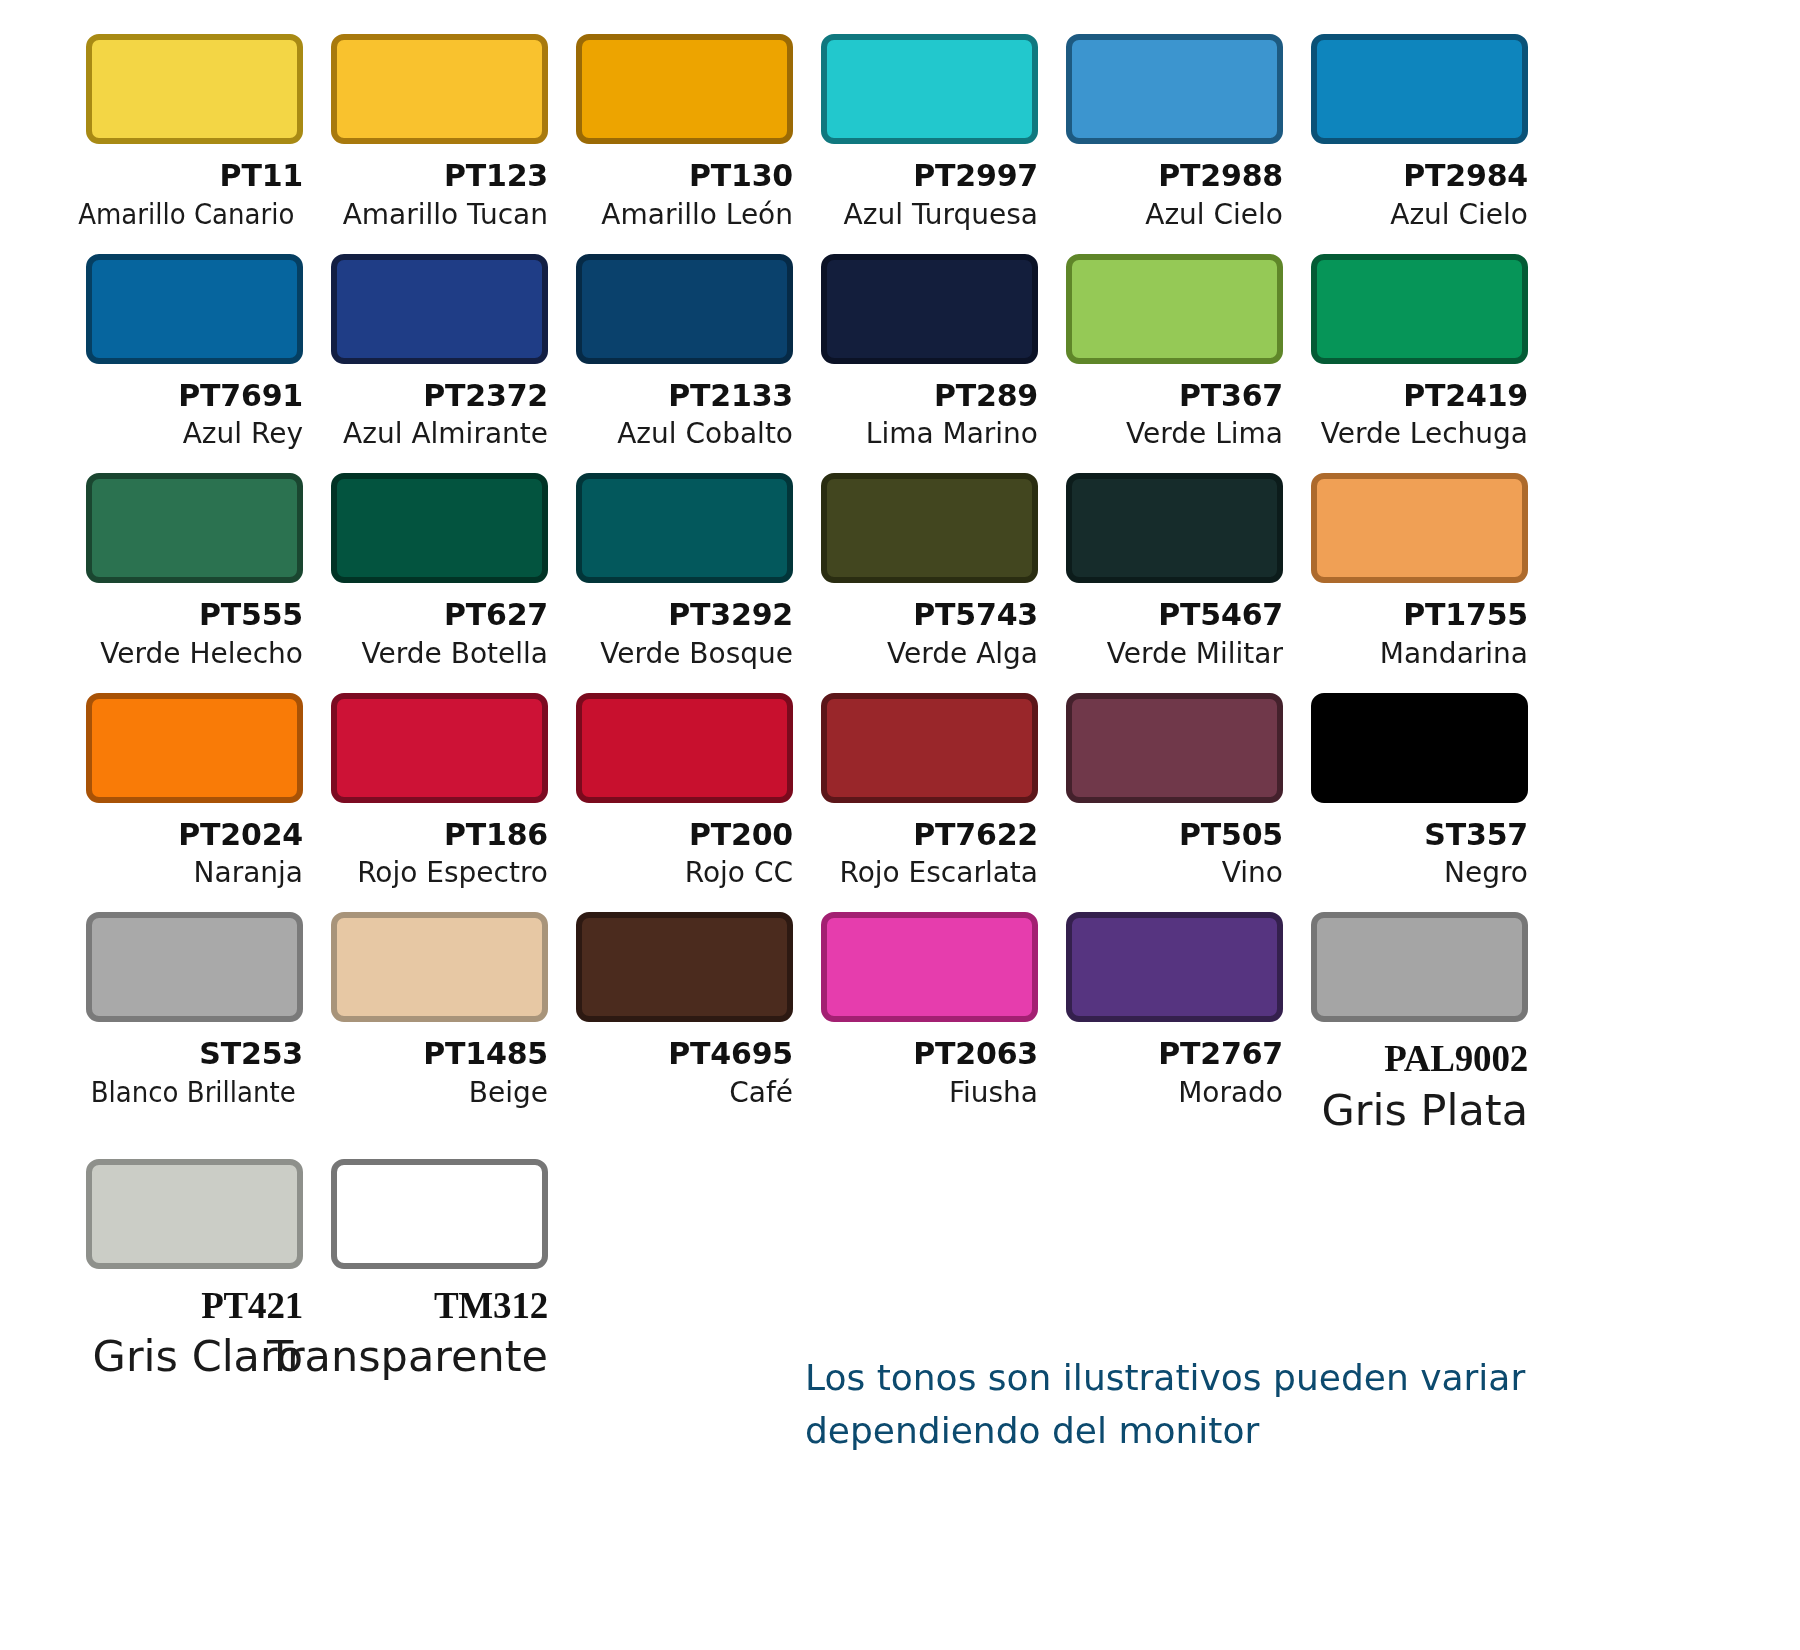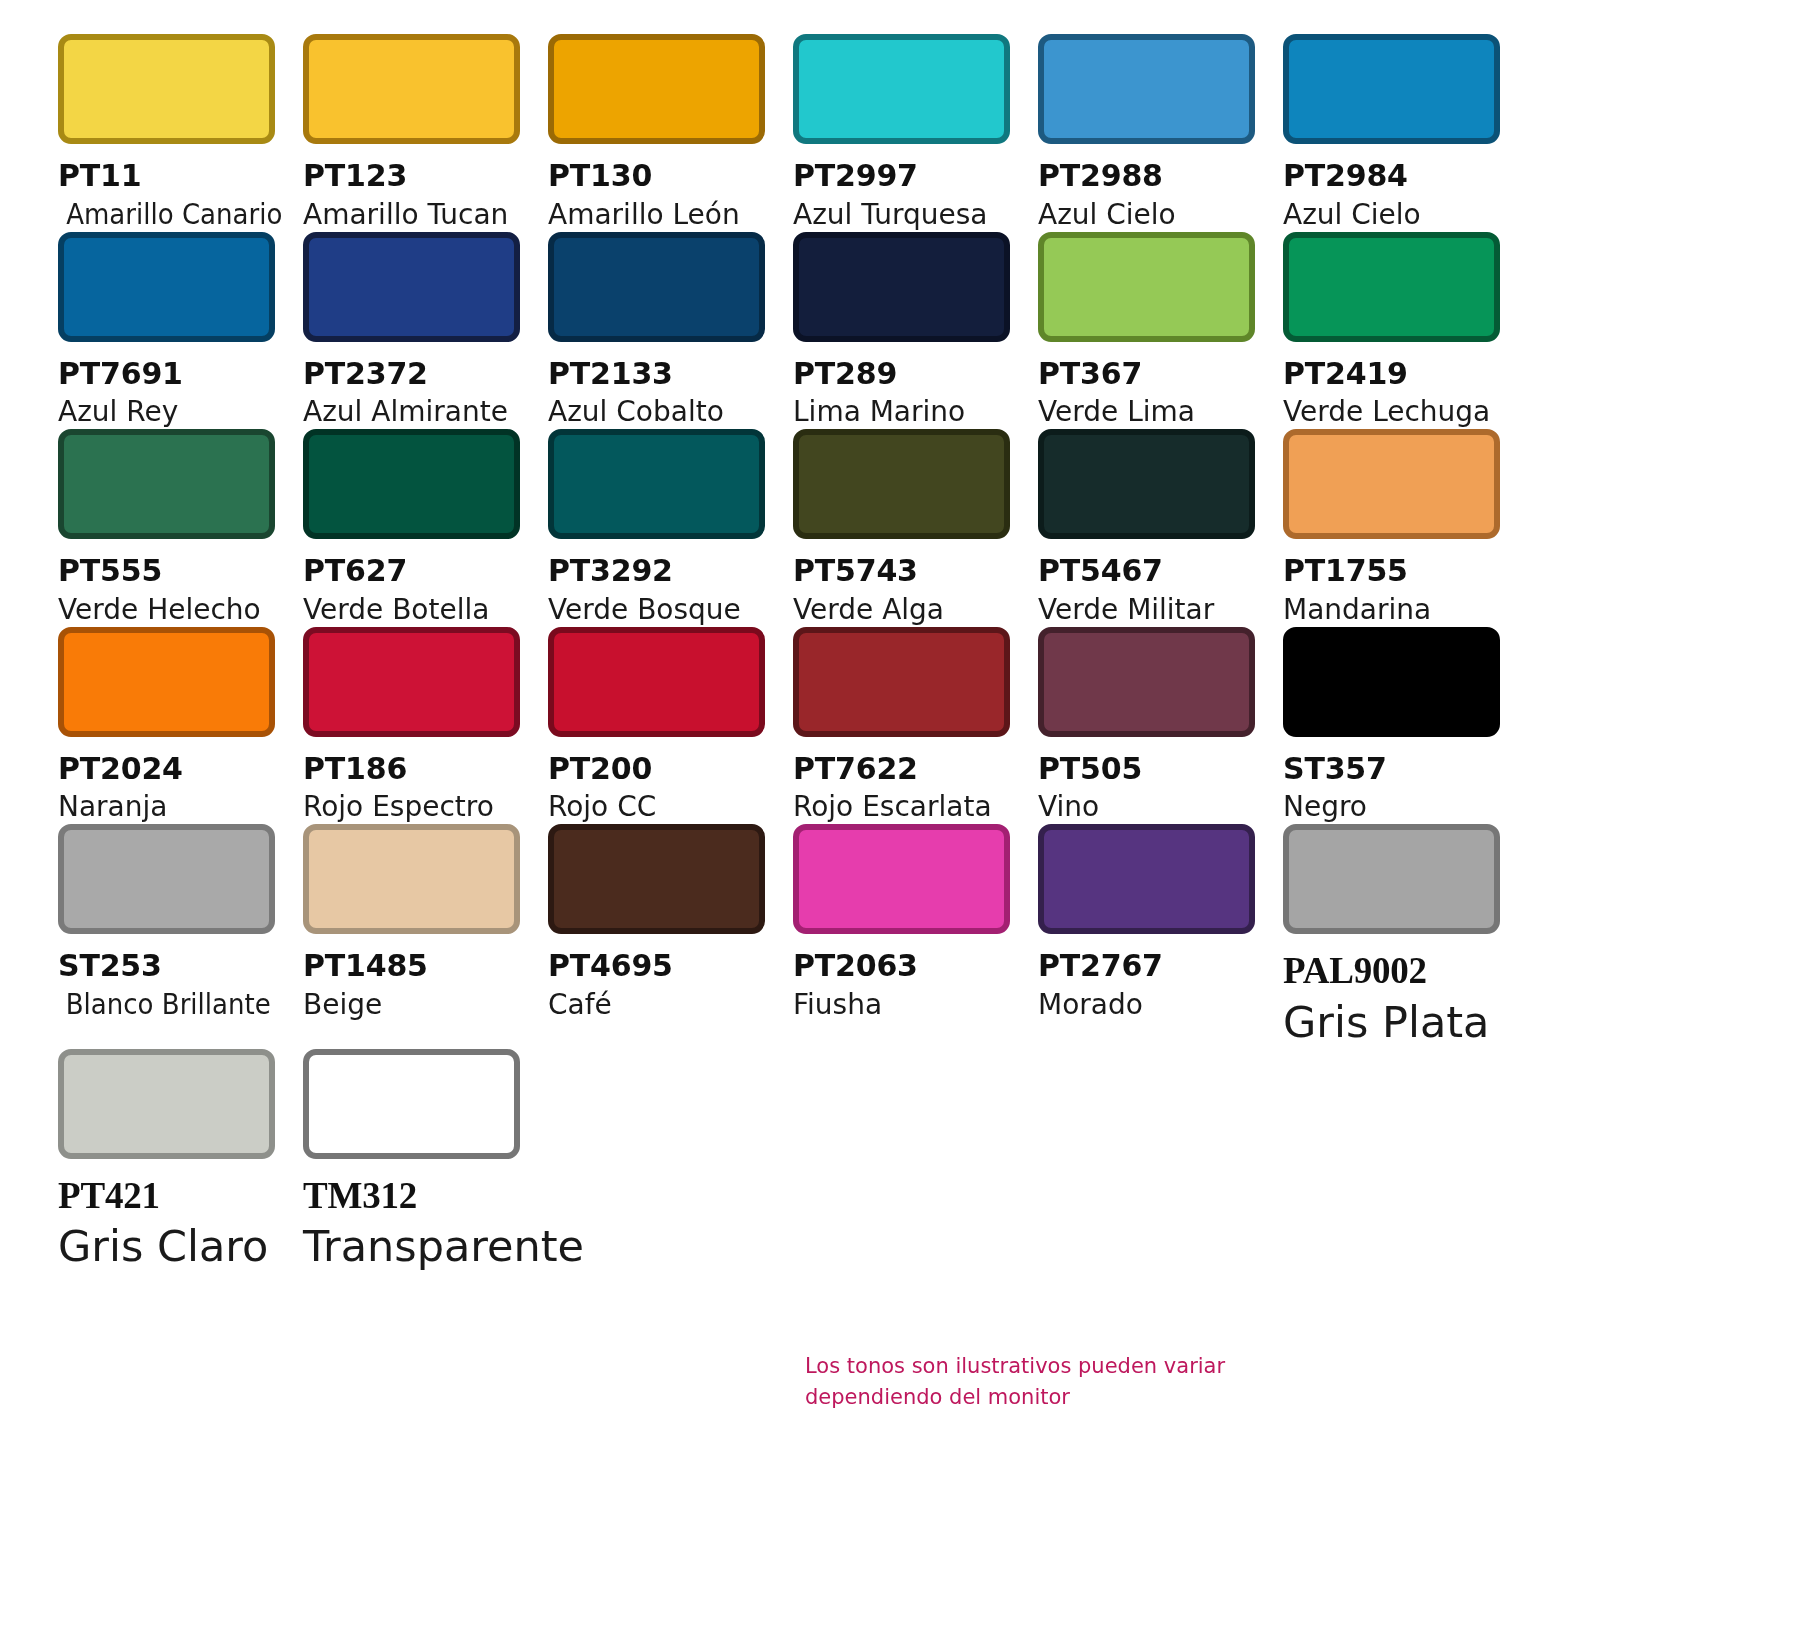--- a/index.html
+++ b/index.html
@@ -31,22 +31,22 @@
     row-gap: 0px;
     margin-left: 58px;
     width: 1470px;
   }
 
   .swatch-cell {
     width: 245px;
     box-sizing: border-box;
     display: flex;
     flex-direction: column;
-    align-items: flex-start;
-    padding-bottom: 0;
+    align-items: flex-end;
+    padding-bottom: 22px;
   }
 
   .swatch-chip {
     width: 217px;
     height: 110px;
     border-radius: 13px;
     border-style: solid;
     border-width: 6px;
     box-sizing: border-box;
     display: block;
@@ -85,23 +85,23 @@
   
   .swatch-name.condensed {
     transform: scaleX(0.93);
   }
 
   .disclaimer {
     position: absolute;
     left: 805px;
     top: 1351px;
     width: 560px;
-    font-size: 21px;
+    font-size: 36px;
     line-height: 1.48;
-    color: #be185d;
+    color: #0c4a6e;
   }
   .disclaimer-line { display: block; white-space: nowrap; }
 </style>
 </head>
 <body>
 
 <div id="palette-page">
 
   <div class="swatch-grid" id="swatch-grid">
       <div class="swatch-cell">

